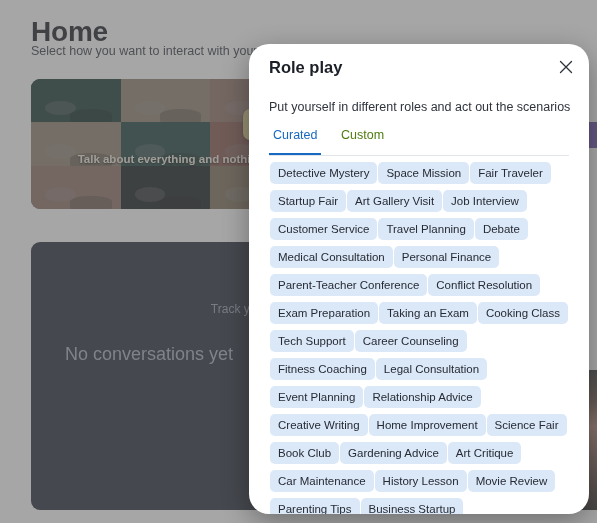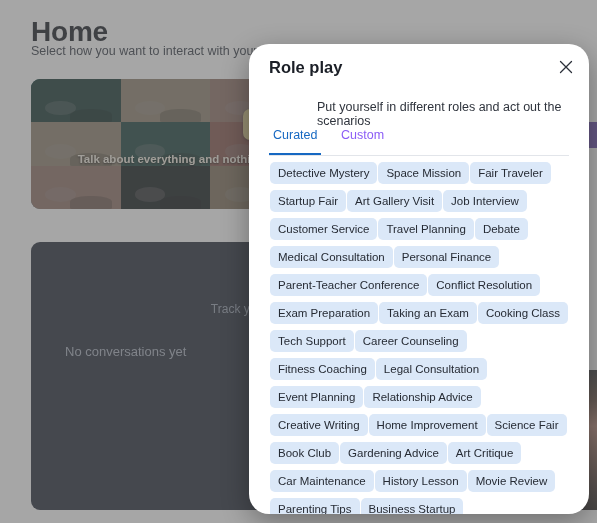--- a/index.html
+++ b/index.html
@@ -159,21 +159,21 @@
     left: 0; right: 0;
     top: 60px;
     text-align: center;
     font-size: 12px;
     color: #9aa3b2;
   }
   #learning-empty {
     position: absolute;
     left: 34px;
     top: 102px;
-    font-size: 13px;
+    font-size: 18px;
     color: #aab2bf;
   }
 
   
   #right-rail {
     position: absolute;
     left: 541px;
     top: 79px;
     width: 56px;
     height: 130px;
@@ -263,38 +263,37 @@
     border-radius: 4px;
     color: #2b303a;
   }
   #close-btn svg { display: block; }
   #modal-desc {
     position: absolute;
     left: 20px;
     top: 56px;
     font-size: 12.5px;
     color: #2f343d;
-    margin-left: 48px;
   }
 
   #tabs {
     position: absolute;
     left: 20px;
     top: 84px;
     width: 300px;
     height: 27px;
     border-bottom: 1px solid #e2e5ea;
   }
   .tab {
     position: absolute;
     top: 0;
     height: 27px;
     font-size: 12.5px;
     cursor: pointer;
-    color: #8b5cf6;
+    color: #4d7c0f;
     padding: 0 4px;
     box-sizing: border-box;
   }
   .tab.active {
     color: #1668c2;
     border-bottom: 2px solid #1668c2;
   }
   #tab-curated { left: 0; }
   #tab-custom  { left: 68px; }
 

